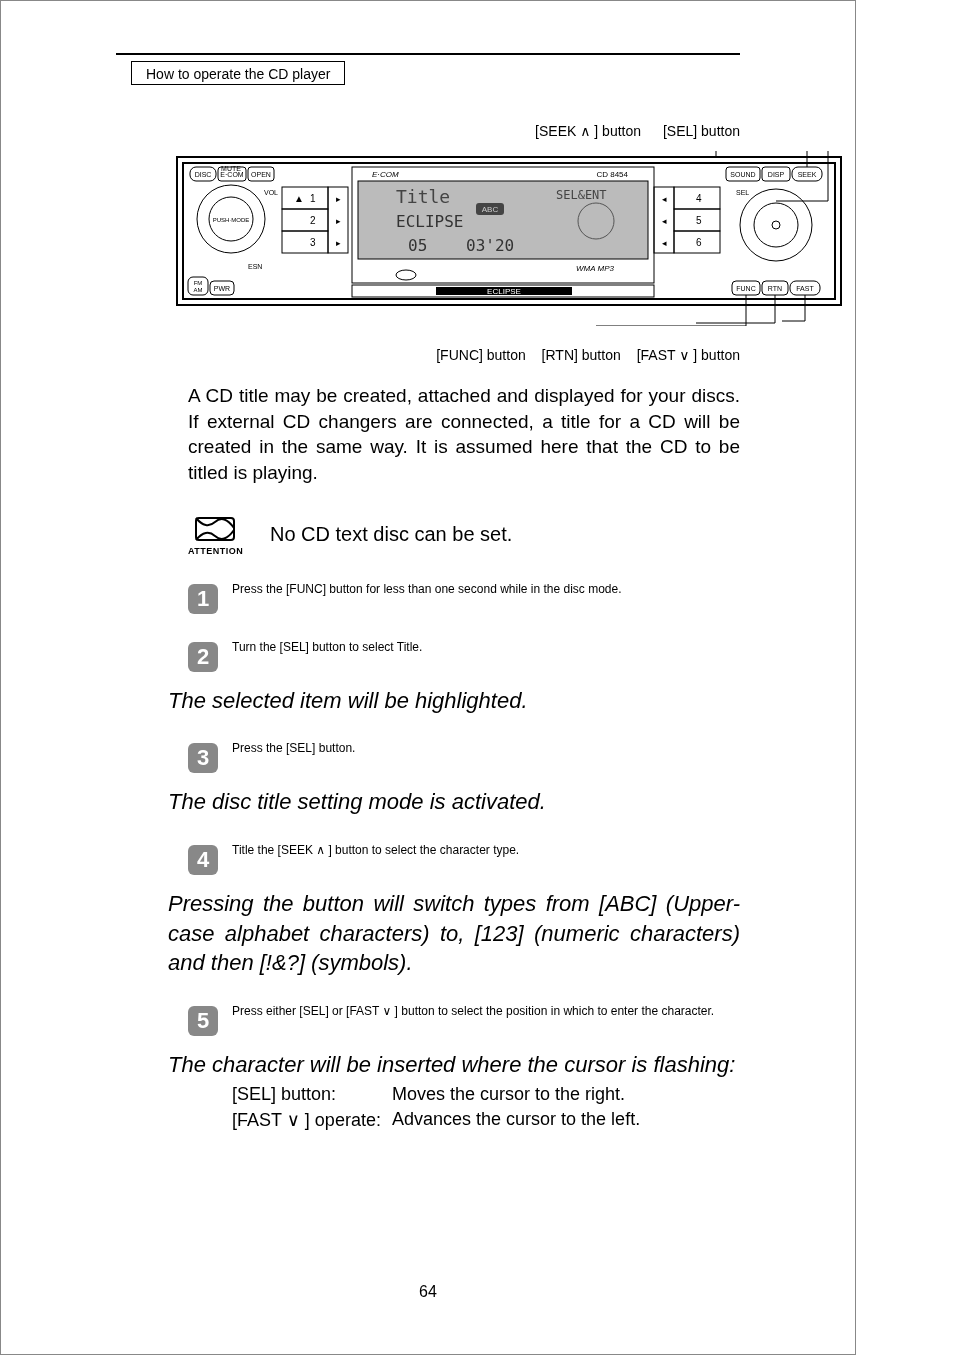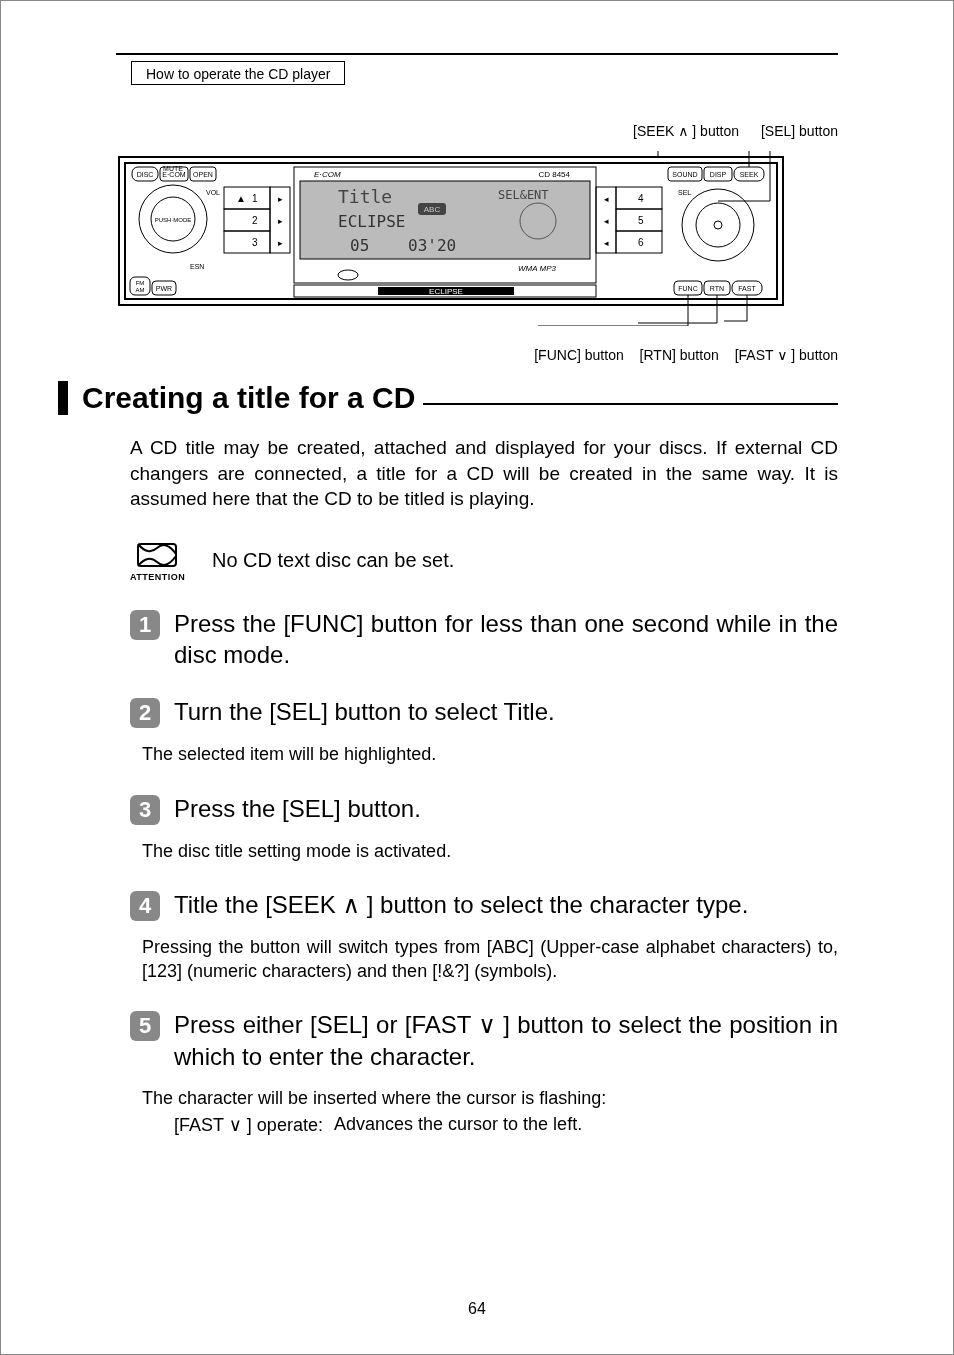--- a/index.html
+++ b/index.html
@@ -1,42 +1,42 @@
 <!DOCTYPE html>
 <html><head>
 <meta charset="utf-8">
 <style>
   * { box-sizing: border-box; margin: 0; padding: 0; }
   html, body { width: 954px; height: 1355px; background: #fff; font-family: Arial, Helvetica, sans-serif; color: #000; }
-  .page { width: 954px; height: 1355px; position: relative; padding: 52px 115px 40px 57px; border: 1px solid #888; }
+  .page { width: 856px; height: 1355px; position: relative; padding: 52px 115px 40px 115px; border: 1px solid #888; }
   .hairline-top { position: absolute; top: 52px; left: 115px; right: 115px; height: 2px; background: #000; }
   .header-box { position: absolute; top: 60px; left: 130px; border: 1px solid #000; padding: 4px 14px 2px 14px; font-size: 14px; }
   .figure-area { margin-top: 70px; margin-left: 60px; margin-right: 0; position: relative; height: 240px; }
   .label-row-top { position: absolute; top: 0; right: 0; font-size: 14px; white-space: nowrap; }
   .label-row-top span { margin-left: 18px; }
   .device-svg { position: absolute; top: 28px; left: 0; }
   .label-row-bottom { position: absolute; bottom: 0; right: 0; font-size: 14px; white-space: nowrap; }
   .label-row-bottom span { margin-left: 12px; }
   .section-heading { margin-top: 18px; display: flex; align-items: center; }
   .heading-bar { width: 10px; height: 34px; background: #000; margin-right: 14px; flex: none; }
   .heading-text { font-size: 30px; font-weight: bold; flex: 0 0 auto; }
   .heading-rule { flex: 1; height: 2px; background: #000; margin-left: 8px; margin-top: 22px; align-self: flex-start; }
   .intro { margin-top: 20px; margin-left: 72px; font-size: 19px; line-height: 1.35; text-align: justify; }
   .attention-row { margin-top: 28px; margin-left: 72px; display: flex; align-items: center; }
   .attention-icon { width: 54px; text-align: left; }
   .attention-icon svg { display: block; margin: 0 auto; }
   .attention-label { font-size: 9px; font-weight: bold; letter-spacing: 0.5px; margin-top: 2px; }
   .attention-text { margin-left: 28px; font-size: 20px; }
   .step { margin-top: 26px; margin-left: 72px; display: flex; }
   .step-num { width: 30px; height: 30px; border-radius: 6px; background: #888; color: #fff; font-size: 22px; font-weight: bold; display: flex; align-items: center; justify-content: center; flex: none; margin-right: 14px; margin-top: 2px; }
-  .step-body { flex: 1; font-size: 24px; line-height: 1.3; text-align: justify; }
-  .step-sub { margin-top: 14px; margin-left: 84px; font-size: 18px; line-height: 1.35; text-align: justify; }
+  .step-body { flex: 1; font-size: 12px; line-height: 1.3; text-align: justify; }
+  .step-sub { margin-top: 14px; margin-left: 52px; font-size: 22px; line-height: 1.35; text-align: justify; font-style: italic; }
   .def-row { margin-top: 4px; margin-left: 116px; font-size: 18px; display: flex; }
   .def-label { width: 160px; flex: none; }
-  .page-num { position: absolute; bottom: 36px; left: 0; right: 0; text-align: center; font-size: 16px; }
+  .page-num { position: absolute; bottom: 53px; left: 0; right: 0; text-align: center; font-size: 16px; }
 </style>
 </head>
 <body>
 
 <div class="page">
   <div class="hairline-top"></div>
   <div class="header-box">How to operate the CD player</div>
 
   <div class="figure-area">
     <div class="label-row-top">
@@ -146,25 +146,20 @@
       <line x1="629" y1="170" x2="606" y2="170" stroke="#000"></line>
     </svg>
 
     <div class="label-row-bottom">
       <span>[FUNC] button</span>
       <span>[RTN] button</span>
       <span>[FAST ∨ ] button</span>
     </div>
   </div>
 
-  <div class="section-heading">
-    <div class="heading-bar"></div>
-    <div class="heading-text">Creating a title for a CD</div>
-    <div class="heading-rule"></div>
-  </div>
 
   <p class="intro">A CD title may be created, attached and displayed for your discs. If external CD changers are connected, a title for a CD will be created in the same way. It is assumed here that the CD to be titled is playing.</p>
 
   <div class="attention-row">
     <div class="attention-icon">
       <svg width="42" height="30" viewBox="0 0 42 30">
         <rect x="2" y="4" width="38" height="22" rx="3" fill="none" stroke="#000" stroke-width="2"></rect>
         <path d="M2 4 Q 12 16 21 8 Q 30 0 40 14" fill="none" stroke="#000" stroke-width="2"></path>
         <path d="M2 26 Q 12 14 21 22 Q 30 30 40 16" fill="none" stroke="#000" stroke-width="2"></path>
       </svg>
@@ -195,18 +190,22 @@
     <div class="step-body">Title the [SEEK ∧ ] button to select the character type.</div>
   </div>
   <p class="step-sub">Pressing the button will switch types from [ABC] (Upper-case alphabet characters) to, [123] (numeric characters) and then [!&amp;?] (symbols).</p>
 
   <div class="step">
     <div class="step-num">5</div>
     <div class="step-body">Press either [SEL] or [FAST ∨ ] button to select the position in which to enter the character.</div>
   </div>
   <p class="step-sub">The character will be inserted where the cursor is flashing:</p>
   <div class="def-row">
+    <div class="def-label">[SEL] button:</div>
+    <div>Moves the cursor to the right.</div>
+  </div>
+  <div class="def-row">
     <div class="def-label">[FAST ∨ ] operate:</div>
     <div>Advances the cursor to the left.</div>
   </div>
 
   <div class="page-num">64</div>
 </div>
 
 </body></html>

